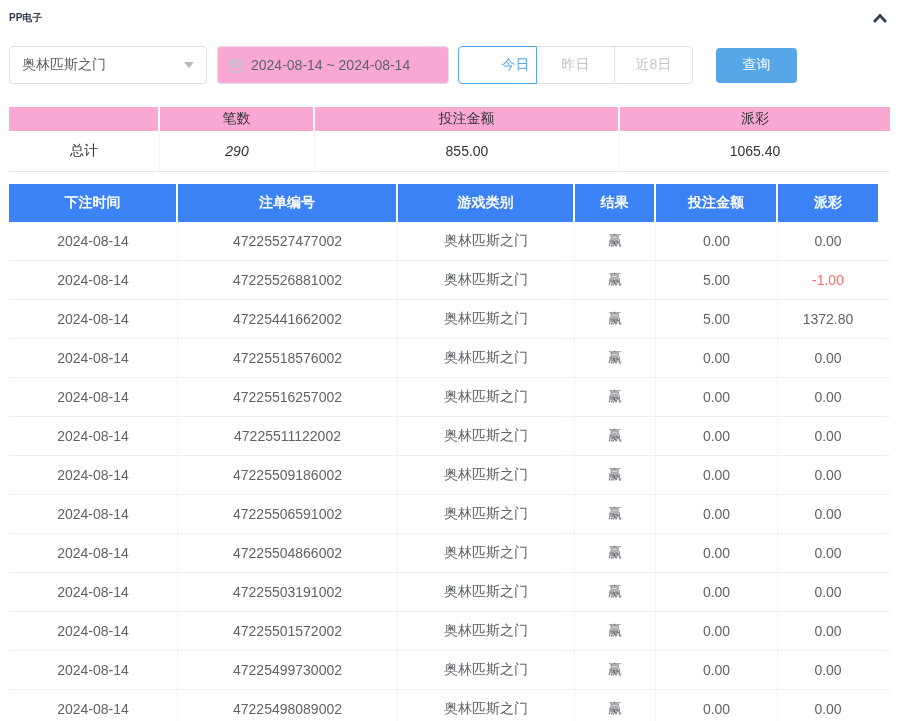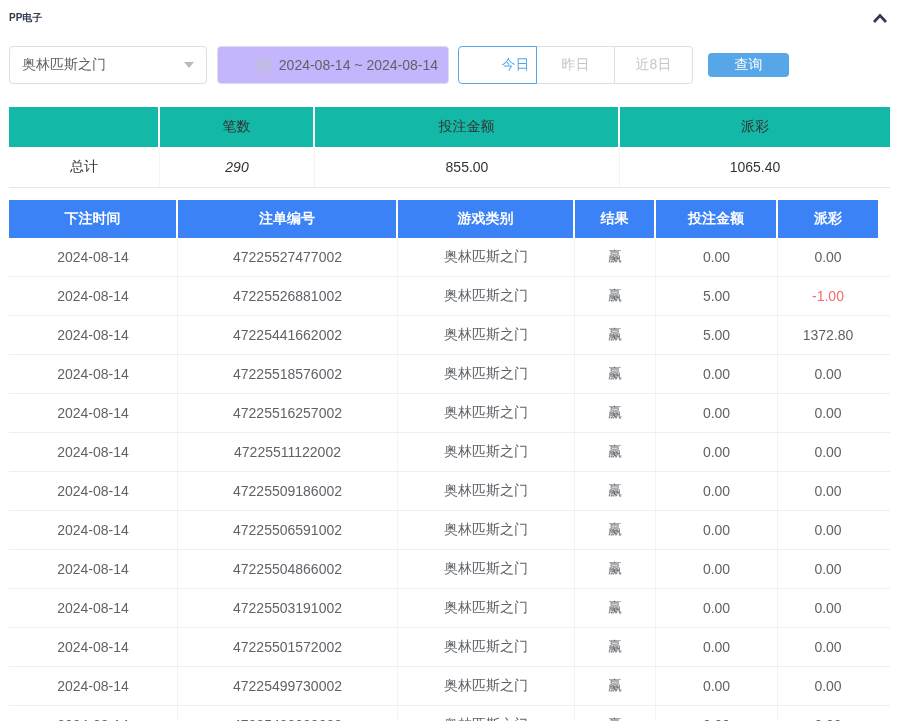--- a/index.html
+++ b/index.html
@@ -17,46 +17,46 @@
   
   .controls { display:flex; align-items:center; margin-top:18px; height:38px; }
   .select { width:198px; height:38px; border:1px solid #dcdfe6; border-radius:4px;
             display:flex; align-items:center; justify-content:space-between;
             padding:0 12px; background:#fff; cursor:pointer; }
   .select .val { font-size:14px; color:#5f6368; }
   .caret { width:0; height:0; border-left:5px solid transparent;
            border-right:5px solid transparent; border-top:6px solid #b6bac1; }
   .datebox { width:232px; height:38px; border:1px solid #dcdfe6; border-radius:4px;
              display:flex; align-items:center; margin-left:10px; padding:0 10px;
-             background:#c4b5fd; cursor:pointer;justify-content:flex-end; }
+             background:#f9a8d4; cursor:pointer; }
   .datebox .val { font-size:14px; color:#5f6368; margin-left:8px; white-space:nowrap; }
   .btn-group { display:flex; margin-left:9px; }
   .qb { width:79px; height:38px; background:#fff; border:1px solid #dcdfe6;
         font-size:14px; color:#c2c6cd; cursor:pointer; margin-left:-1px;
         position:relative; font-family:inherit; }
   .qb:first-child { border-radius:4px 0 0 4px; margin-left:0;padding-left:36px; }
   .qb:last-child { border-radius:0 4px 4px 0; }
   .qb.active { border-color:#57a7e8; color:#57a7e8; z-index:2; }
-  .search-btn { width:81px; height:24px; margin-left:15px; background:#57a7e8;
+  .search-btn { width:81px; height:35px; margin-left:23px; background:#57a7e8;
                 color:#fff; border:none; border-radius:4px; font-size:14px;
                 cursor:pointer; font-family:inherit; }
 
   
   .thead { display:flex; }
   .th { display:flex; align-items:center; justify-content:center;
         font-size:14px; }
   .tr { display:flex; background:#fff; border-bottom:1px solid #ebeef5; }
   .td { display:flex; align-items:center; justify-content:center;
         font-size:14px; color:#5f6368; border-right:1px solid #f2f3f7; }
   .td:last-child { border-right:none; }
   .td.neg { color:#f56c6c; }
 
   
   .summary { margin-top:23px; }
-  .sum-head .th { height:40px; background:#14b8a6; color:#333;
+  .sum-head .th { height:24px; background:#f9a8d4; color:#333;
                   border-right:2px solid #fff; }
   .sum-head .th:last-child { border-right:none; }
   .sum-head .c0 { width:151px; } .sum-head .c1 { width:155px; }
   .sum-head .c2 { width:305px; } .sum-head .c3 { width:270px; }
   .sum-body { display:flex; border-bottom:1px solid #e4e7ed; }
   .sum-body .td { height:40px; color:#333; }
   .sum-body .c0 { width:151px; } .sum-body .c1 { width:155px;font-style:italic; }
   .sum-body .c2 { width:305px; } .sum-body .c3 { width:270px; }
 
   

